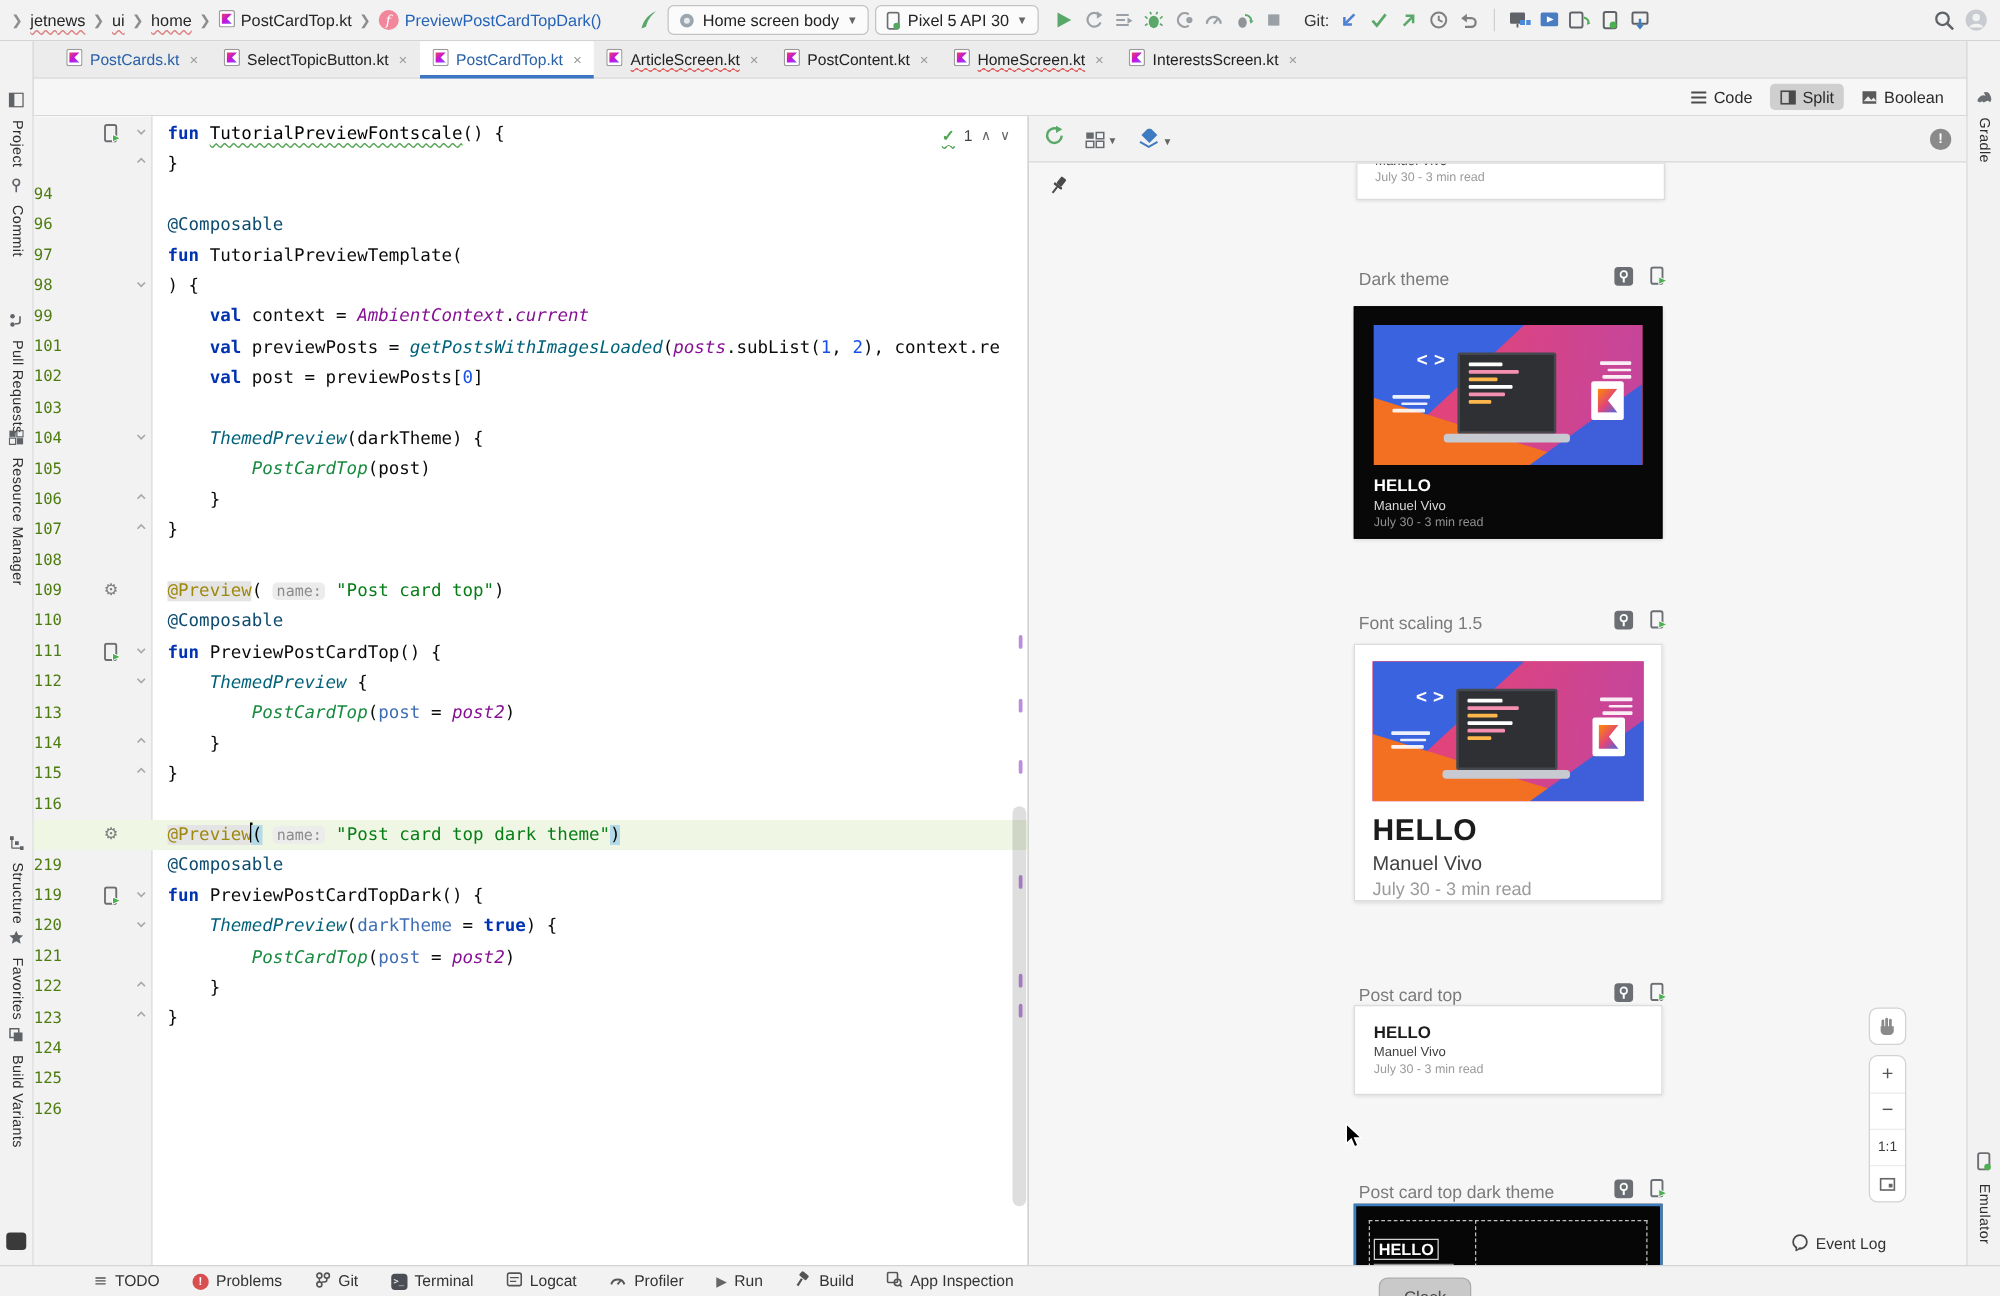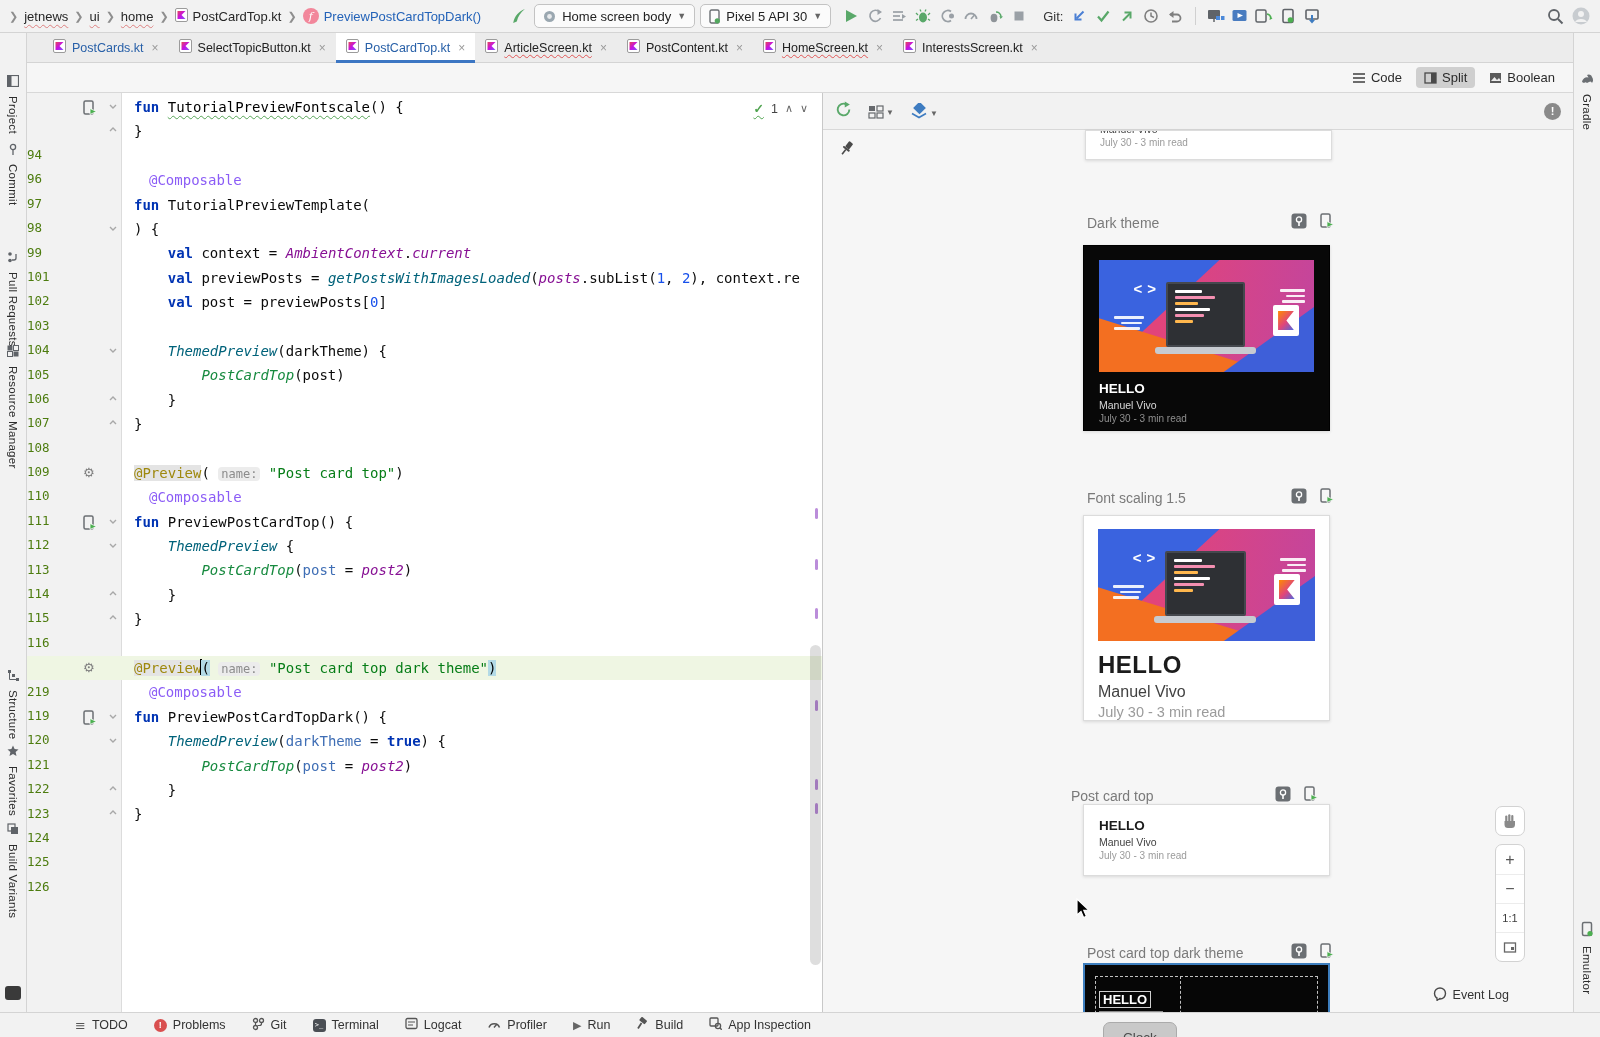--- a/index.html
+++ b/index.html
@@ -56,21 +56,21 @@
   .code-line { display:flex; height:24.4px; line-height:24.4px; position:relative; white-space:pre; }
   .code-line.current { background:#EFF6E3; }
   .lnum-cell { width:95px; flex:none; position:relative; }
   .lnum { position:absolute; left:0; top:0; width:50px; text-align:left; color:#4d7c0f; font-size:12.5px;margin-top:48px; }
   .gicon { position:absolute; left:55px; top:4px; width:15px; height:15px; }
   .gear-glyph { position:absolute; left:56px; top:0; color:#7E7E7E; font-size:13px; font-family:"DejaVu Sans",sans-serif; }
   .fold { position:absolute; left:82px; top:0; color:#ADADAD; font-size:9px; }
   .code-cell { padding-left:12px; color:#000; }
   .tk-kw { color:#0033B3; font-weight:bold; }
   .tk-pl { color:#0B0B0B; }
-  .tk-ann { color:#8b5cf6;margin-left:15px; }
+  .tk-ann { color:#0c4a6e; }
   .tk-annhl { color:#9E880D; background:#E4E4E4; }
   .tk-str { color:#067D17; }
   .tk-num { color:#1750EB; }
   .tk-itp { color:#871094; font-style:italic; }
   .tk-itt { color:#00627A; font-style:italic; }
   .tk-itg { color:#178A3F; font-style:italic; }
   .tk-prm { color:#3F6EB5; }
   .tk-hint { color:#8C8C8C; background:#ECECEC; border-radius:4px; padding:0 3px; font-size:12px; }
   .tk-sel { background:#B3DAE6; }
   .tk-wavy { text-decoration:underline wavy #57A557 1px; text-underline-offset:3px; }
@@ -740,21 +740,21 @@
           <div class="h-dash" style="left:7%;top:60%;width:12%;"></div>
           <div class="h-dash" style="right:4%;top:26%;width:12%;"></div>
           <div class="h-dash" style="right:4%;top:31%;width:9%;"></div>
           <div class="h-dash" style="right:4%;top:36%;width:11%;"></div>
         </div>
       <div class="card-title" style="font-size:24px; margin-top:10px; letter-spacing:.5px;">HELLO</div>
       <div class="card-author" style="font-size:16px; margin-top:4px;">Manuel Vivo</div>
       <div class="card-meta" style="font-size:14.5px; margin-top:3px;">July 30 - 3 min read</div>
     </div>
 
-    <div class="pcard-label-row" style="left:248px; top:693px;gap:10px;">
+    <div class="pcard-label-row" style="left:264px; top:693px;gap:10px;">
       <span>Post card top</span>
       <span class="spacer"></span>
       <span class="pcard-actions">
         <span><svg width="16" height="16" viewBox="0 0 16 16">
               <rect x="0.5" y="0.5" width="15" height="15" rx="3" fill="#6B6F73"></rect>
               <circle cx="8" cy="6.5" r="2.6" fill="none" stroke="#fff" stroke-width="1.3"></circle>
               <path d="M8 8.5 V13" stroke="#fff" stroke-width="1.6"></path>
             </svg></span>
         <span><svg width="15" height="16" viewBox="0 0 15 16">
               <rect x="2" y="1" width="9" height="13" rx="1.5" fill="none" stroke="#6B6F73" stroke-width="1.5"></rect>

